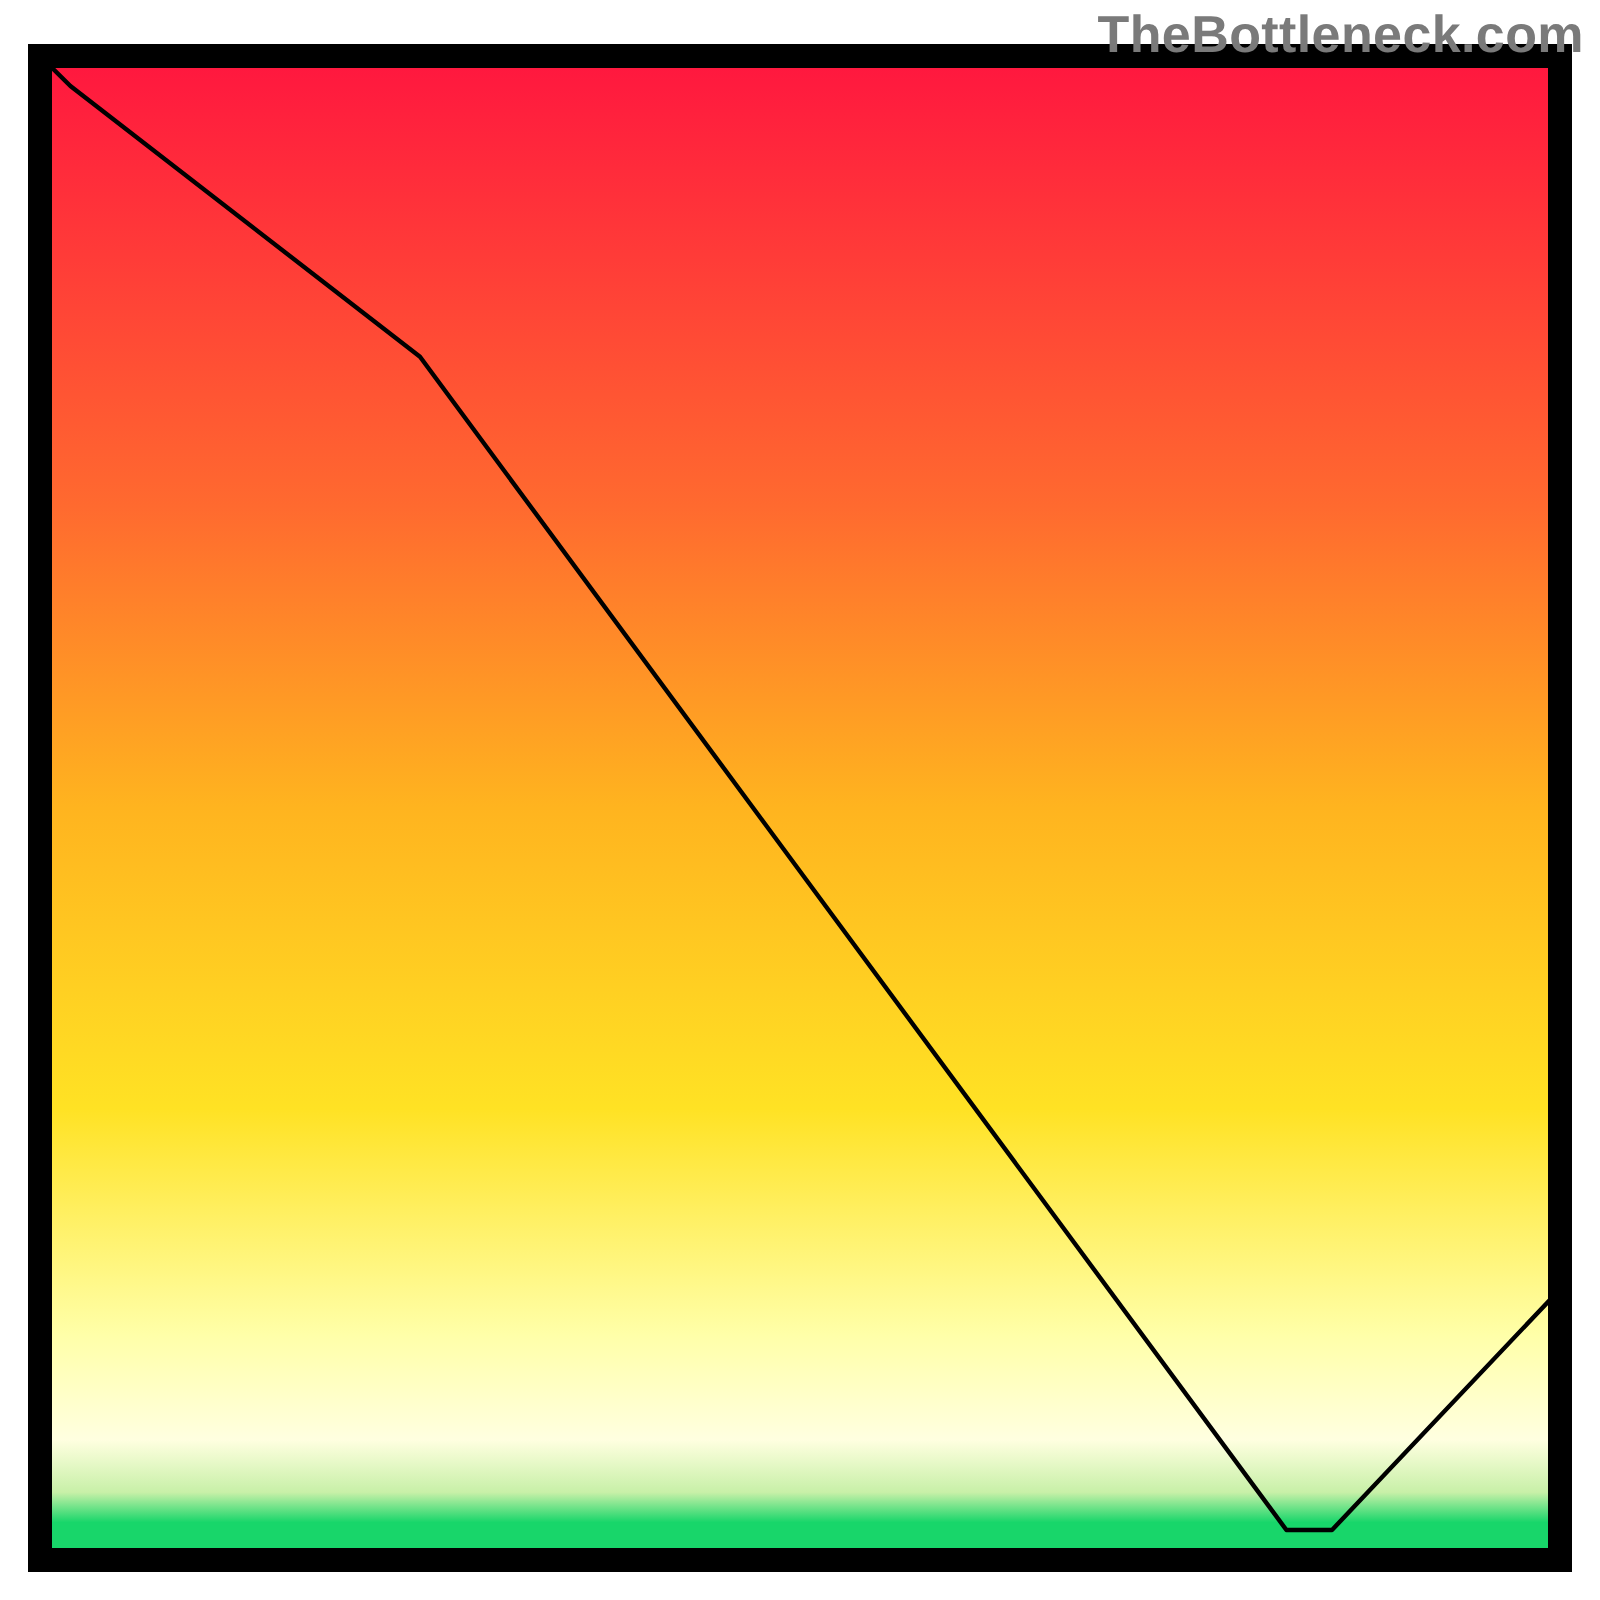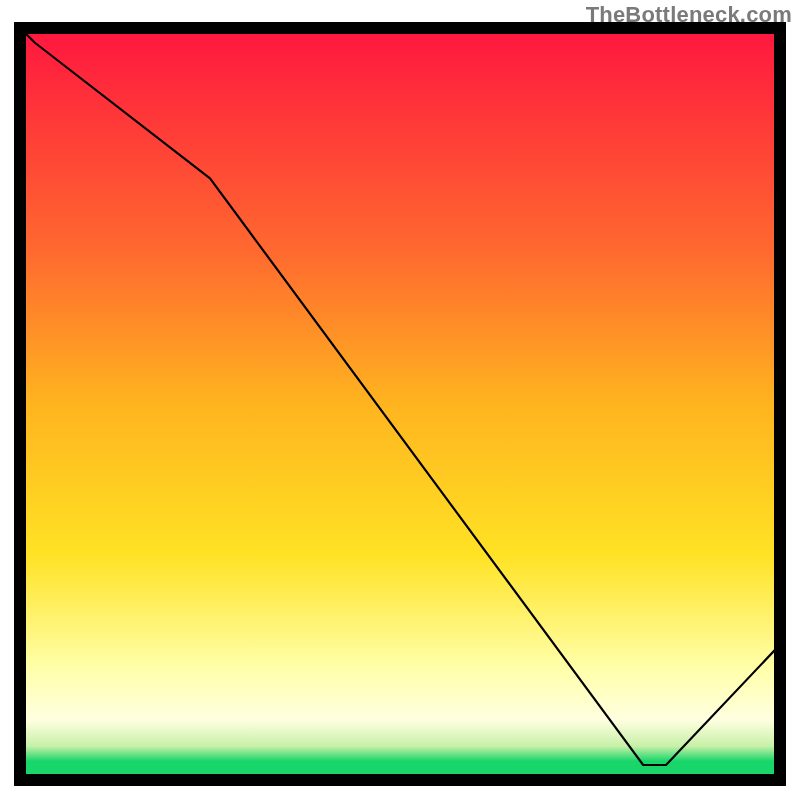--- a/index.html
+++ b/index.html
@@ -13,21 +13,21 @@
   .stage {
     position: relative;
     width: 800px;
     height: 800px;
   }
   .watermark {
     position: absolute;
     top: 2px;
     right: 8px;
     font-family: Arial, Helvetica, sans-serif;
-    font-size: 22px;
+    font-size: 26px;
     font-weight: 600;
     color: #7a7a7a;
     letter-spacing: 0.2px;
   }
   svg {
     display: block;
   }
   .series-line {
     fill: none;
     stroke: #000000;

